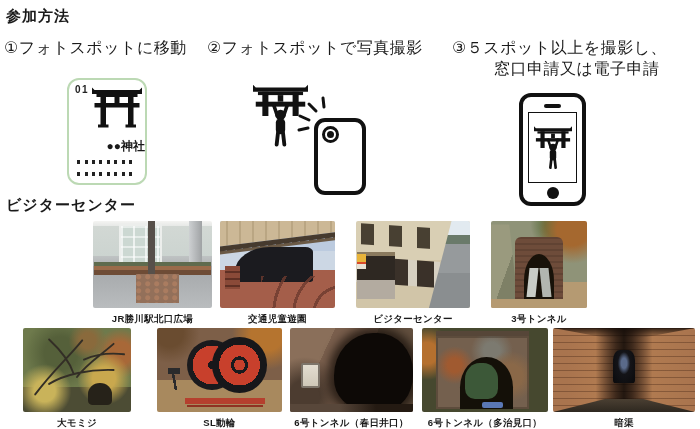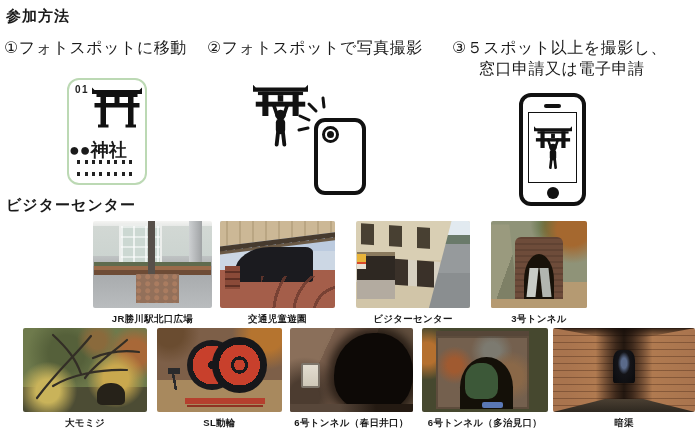--- a/index.html
+++ b/index.html
@@ -5,27 +5,27 @@
   html,body{margin:0;padding:0;background:#fff;}
   .canvas{
     position:relative;width:700px;height:429px;background:#fff;overflow:hidden;
     font-family:"Liberation Sans","DejaVu Sans",sans-serif;color:#1a1a1a;
   }
   
   .page-title{position:absolute;left:6px;top:7px;font-size:15px;font-weight:700;letter-spacing:1px;}
   .section-title{position:absolute;left:6px;top:196px;font-size:15px;font-weight:700;letter-spacing:1px;}
   .step{position:absolute;top:37px;font-size:16px;font-weight:500;letter-spacing:0.5px;line-height:21px;}
   .step1{left:4px;} .step2{left:207px;} .step3{left:452px;}
-  .step3 .line2{margin-left:27px;}
+  .step3 .line2{margin-left:42px;}
   
   .spot-card{position:absolute;left:67px;top:78px;width:80px;height:107px;background:#fff;
     border:2px solid #bcd9b4;border-radius:12px;box-sizing:border-box;}
   .spot-card .num{position:absolute;left:6px;top:4px;font-size:10px;font-weight:600;letter-spacing:1.5px;color:#222;}
   .spot-card .torii{position:absolute;left:23px;top:6px;width:50px;height:44px;}
-  .spot-card .shrine{position:absolute;left:0;top:58px;width:100%;text-align:left;font-size:18px;font-weight:700;}
+  .spot-card .shrine{position:absolute;left:0;top:58px;width:100%;text-align:right;font-size:12px;font-weight:700;}
   .spot-card .dots{position:absolute;left:8px;right:8px;height:3.5px;
     background:repeating-linear-gradient(90deg,#222 0 3px,transparent 3px 7.5px);}
   .spot-card .dots.d1{top:80px;} .spot-card .dots.d2{top:92px;}
   
   .torii-hang{position:absolute;left:253px;top:77px;width:55px;height:78px;}
   .flash{position:absolute;left:296px;top:96px;width:36px;height:40px;}
   .phone-back{position:absolute;left:314px;top:118px;width:52px;height:77px;background:#fff;
     border:4px solid #111;border-radius:11px;box-sizing:border-box;}
   .phone-back .cam{position:absolute;left:4px;top:4px;width:17px;height:17px;border:3px solid #111;
     border-radius:50%;box-sizing:border-box;}
@@ -254,21 +254,21 @@
   <figure class="spot r1" style="left:491px;top:221px;width:96px">
     <div class="ph p4">
       <div class="shape rock"></div>
       <div class="shape portal"></div>
       <div class="shape arch"></div>
       <div class="shape ground"></div>
     </div>
     <figcaption>3号トンネル</figcaption>
   </figure>
 
-  <figure class="spot r2" style="left:23px;top:328px;width:124px">
+  <figure class="spot r2" style="left:23px;top:328px;width:108px">
     <div class="ph p5">
       <svg class="shape branches" viewBox="0 0 124 84">
         <path d="M14,70 C35,42 50,30 68,8 M62,50 C72,36 88,26 104,12 M30,58 C48,47 76,41 104,42 M58,46 C53,31 44,20 30,7 M70,30 C84,24 100,22 116,24" stroke="#332e26" stroke-width="2.2" fill="none" stroke-linecap="round"></path>
       </svg>
       <div class="shape hollow"></div>
     </div>
     <figcaption>大モミジ</figcaption>
   </figure>
 
   <figure class="spot r2" style="left:157px;top:328px;width:125px">

